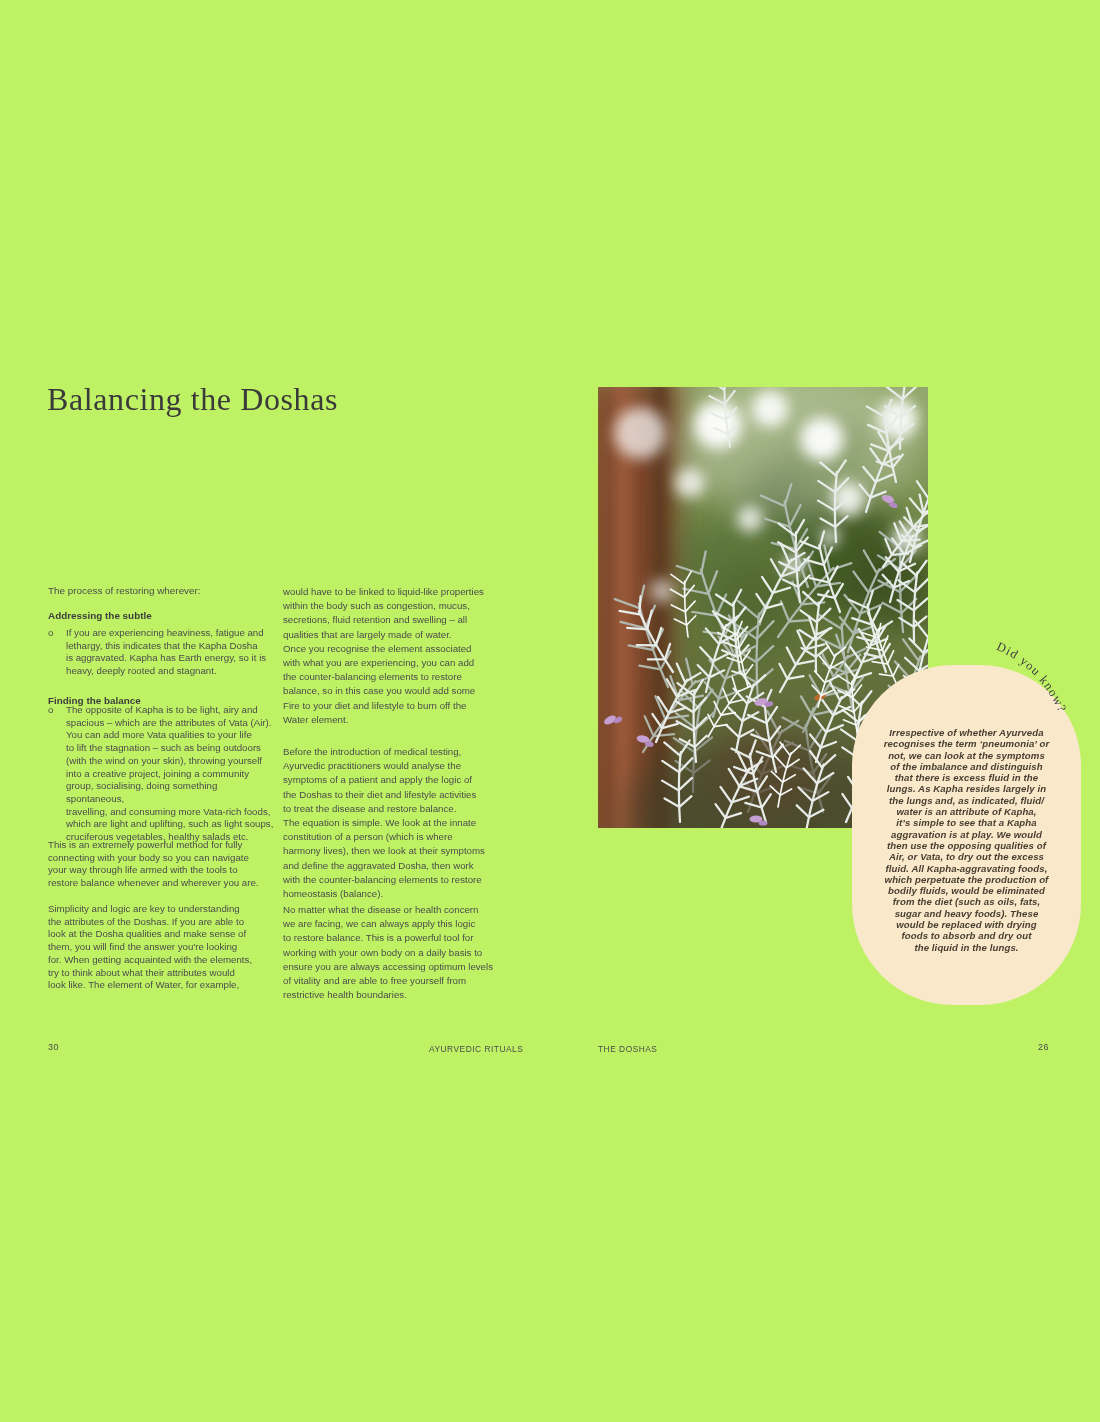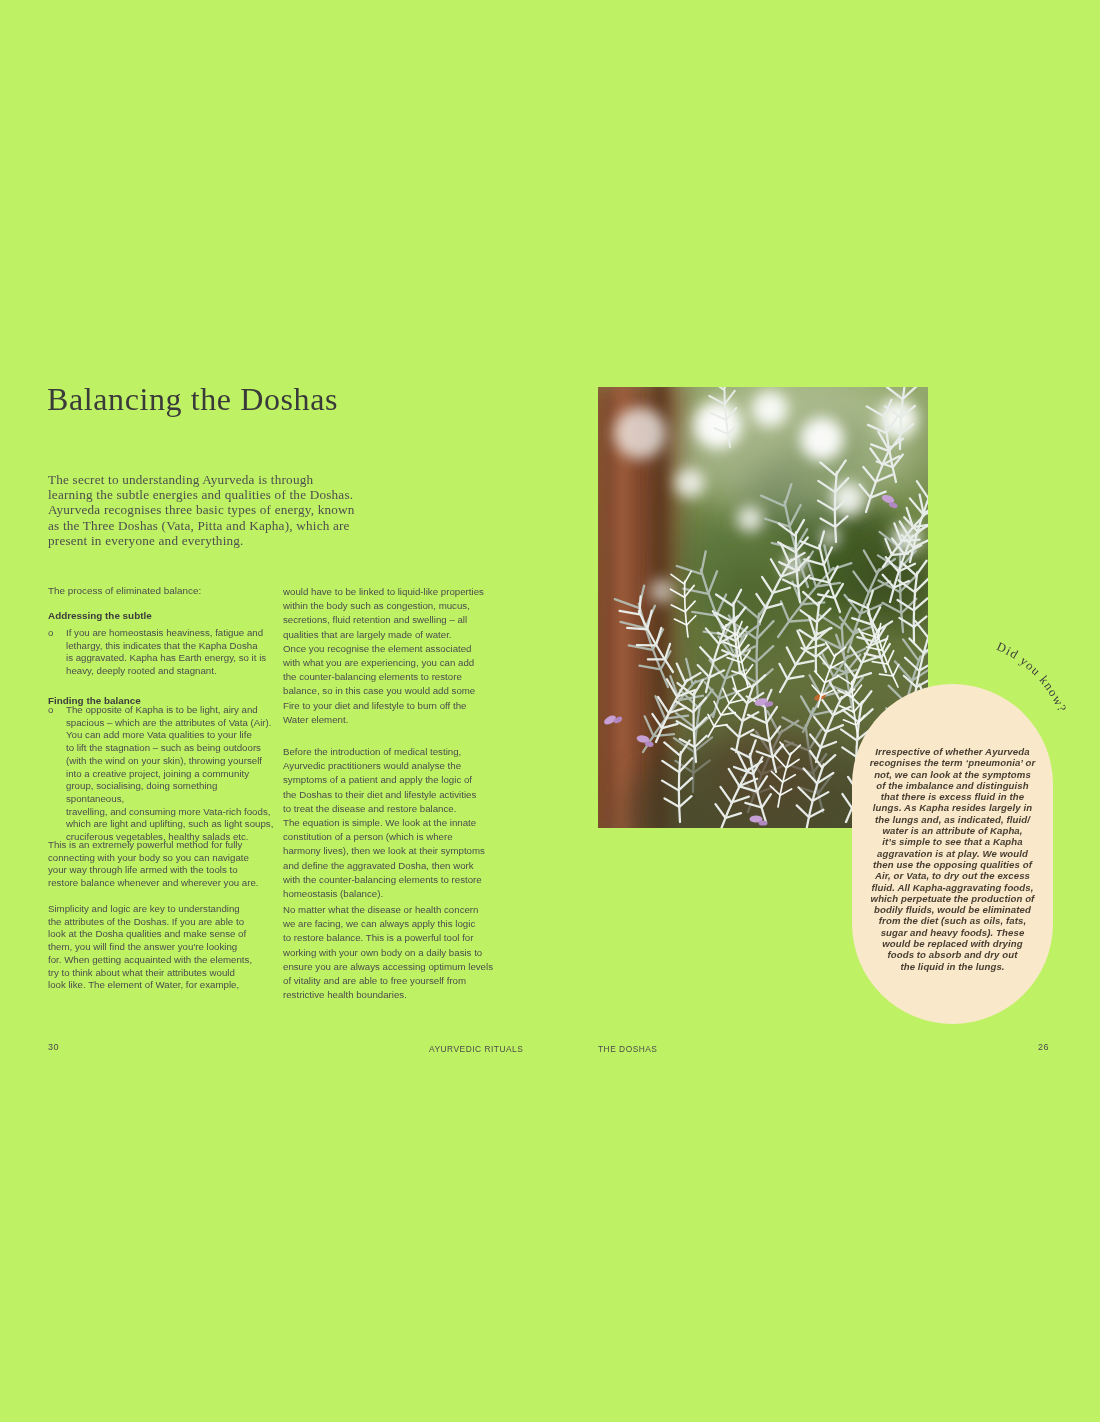--- a/index.html
+++ b/index.html
@@ -15,47 +15,42 @@
   .col-1{left:48px;top:583px;width:230px;font-size:9.7px;line-height:12.7px;}
   .col-2{left:283px;top:585px;width:236px;font-size:9.7px;line-height:14.2px;}
   .col-1 .blk, .col-2 .blk{position:absolute;left:0;white-space:pre-line;margin:0;}
   .lead{top:2px;font-size:9.9px;}
   .h-bold{font-weight:700;color:#3c3c3c;font-size:9.9px;white-space:nowrap;}
   .bullet{display:flex;}
   .bullet .marker{width:18px;flex:0 0 18px;}
   .footer-item{position:absolute;font-size:8.4px;letter-spacing:0.5px;color:#4b4b4b;text-align:right;}
   .photo{position:absolute;left:598px;top:387px;width:330px;height:441px;overflow:hidden;}
   .photo svg{display:block;width:100%;height:100%;}
-  .callout{position:absolute;left:852px;top:684px;width:201px;height:340px;
+  .callout{position:absolute;left:852px;top:665px;width:229px;height:340px;
     border-radius:101px;background:#f9e8ca;}
   .callout-text{box-sizing:border-box;padding:62px 16px 0;margin:0;text-align:center;
     font-style:italic;font-weight:700;font-size:9.6px;line-height:11.3px;
     letter-spacing:0.1px;color:#473e31;white-space:pre-line;}
   .dyk{position:absolute;left:930px;top:628px;width:170px;height:160px;overflow:visible;}
   .dyk text{font-family:"Liberation Serif",serif;font-size:12.5px;letter-spacing:1.2px;fill:#3d3d3d;}
 </style>
 </head>
 <body>
 
 <div class="canvas">
 
   <h1 class="page-title">Balancing the Doshas</h1>
 
-  <p class="intro">The secret to understanding Ayurveda is through
-learning the subtle energies and qualities of the Doshas.
-Ayurveda recognises three basic types of energy, known
-as the Three Doshas (Vata, Pitta and Kapha), which are
-present in everyone and everything.</p>
 
   <div class="col col-1">
-    <p class="blk lead" style="top:2px">The process of eliminated balance:</p>
+    <p class="blk lead" style="top:2px">The process of restoring wherever:</p>
     <p class="blk h-bold" style="top:27px">Addressing the subtle</p>
     <div class="blk bullet" style="top:44px">
       <span class="marker">o</span>
-      <span style="white-space:pre-line">If you are homeostasis heaviness, fatigue and
+      <span style="white-space:pre-line">If you are experiencing heaviness, fatigue and
 lethargy, this indicates that the Kapha Dosha
 is aggravated. Kapha has Earth energy, so it is
 heavy, deeply rooted and stagnant.</span>
     </div>
     <p class="blk h-bold" style="top:112px">Finding the balance</p>
     <div class="blk bullet" style="top:121px">
       <span class="marker">o</span>
       <span style="white-space:pre-line">The opposite of Kapha is to be light, airy and
 spacious – which are the attributes of Vata (Air).
 You can add more Vata qualities to your life

